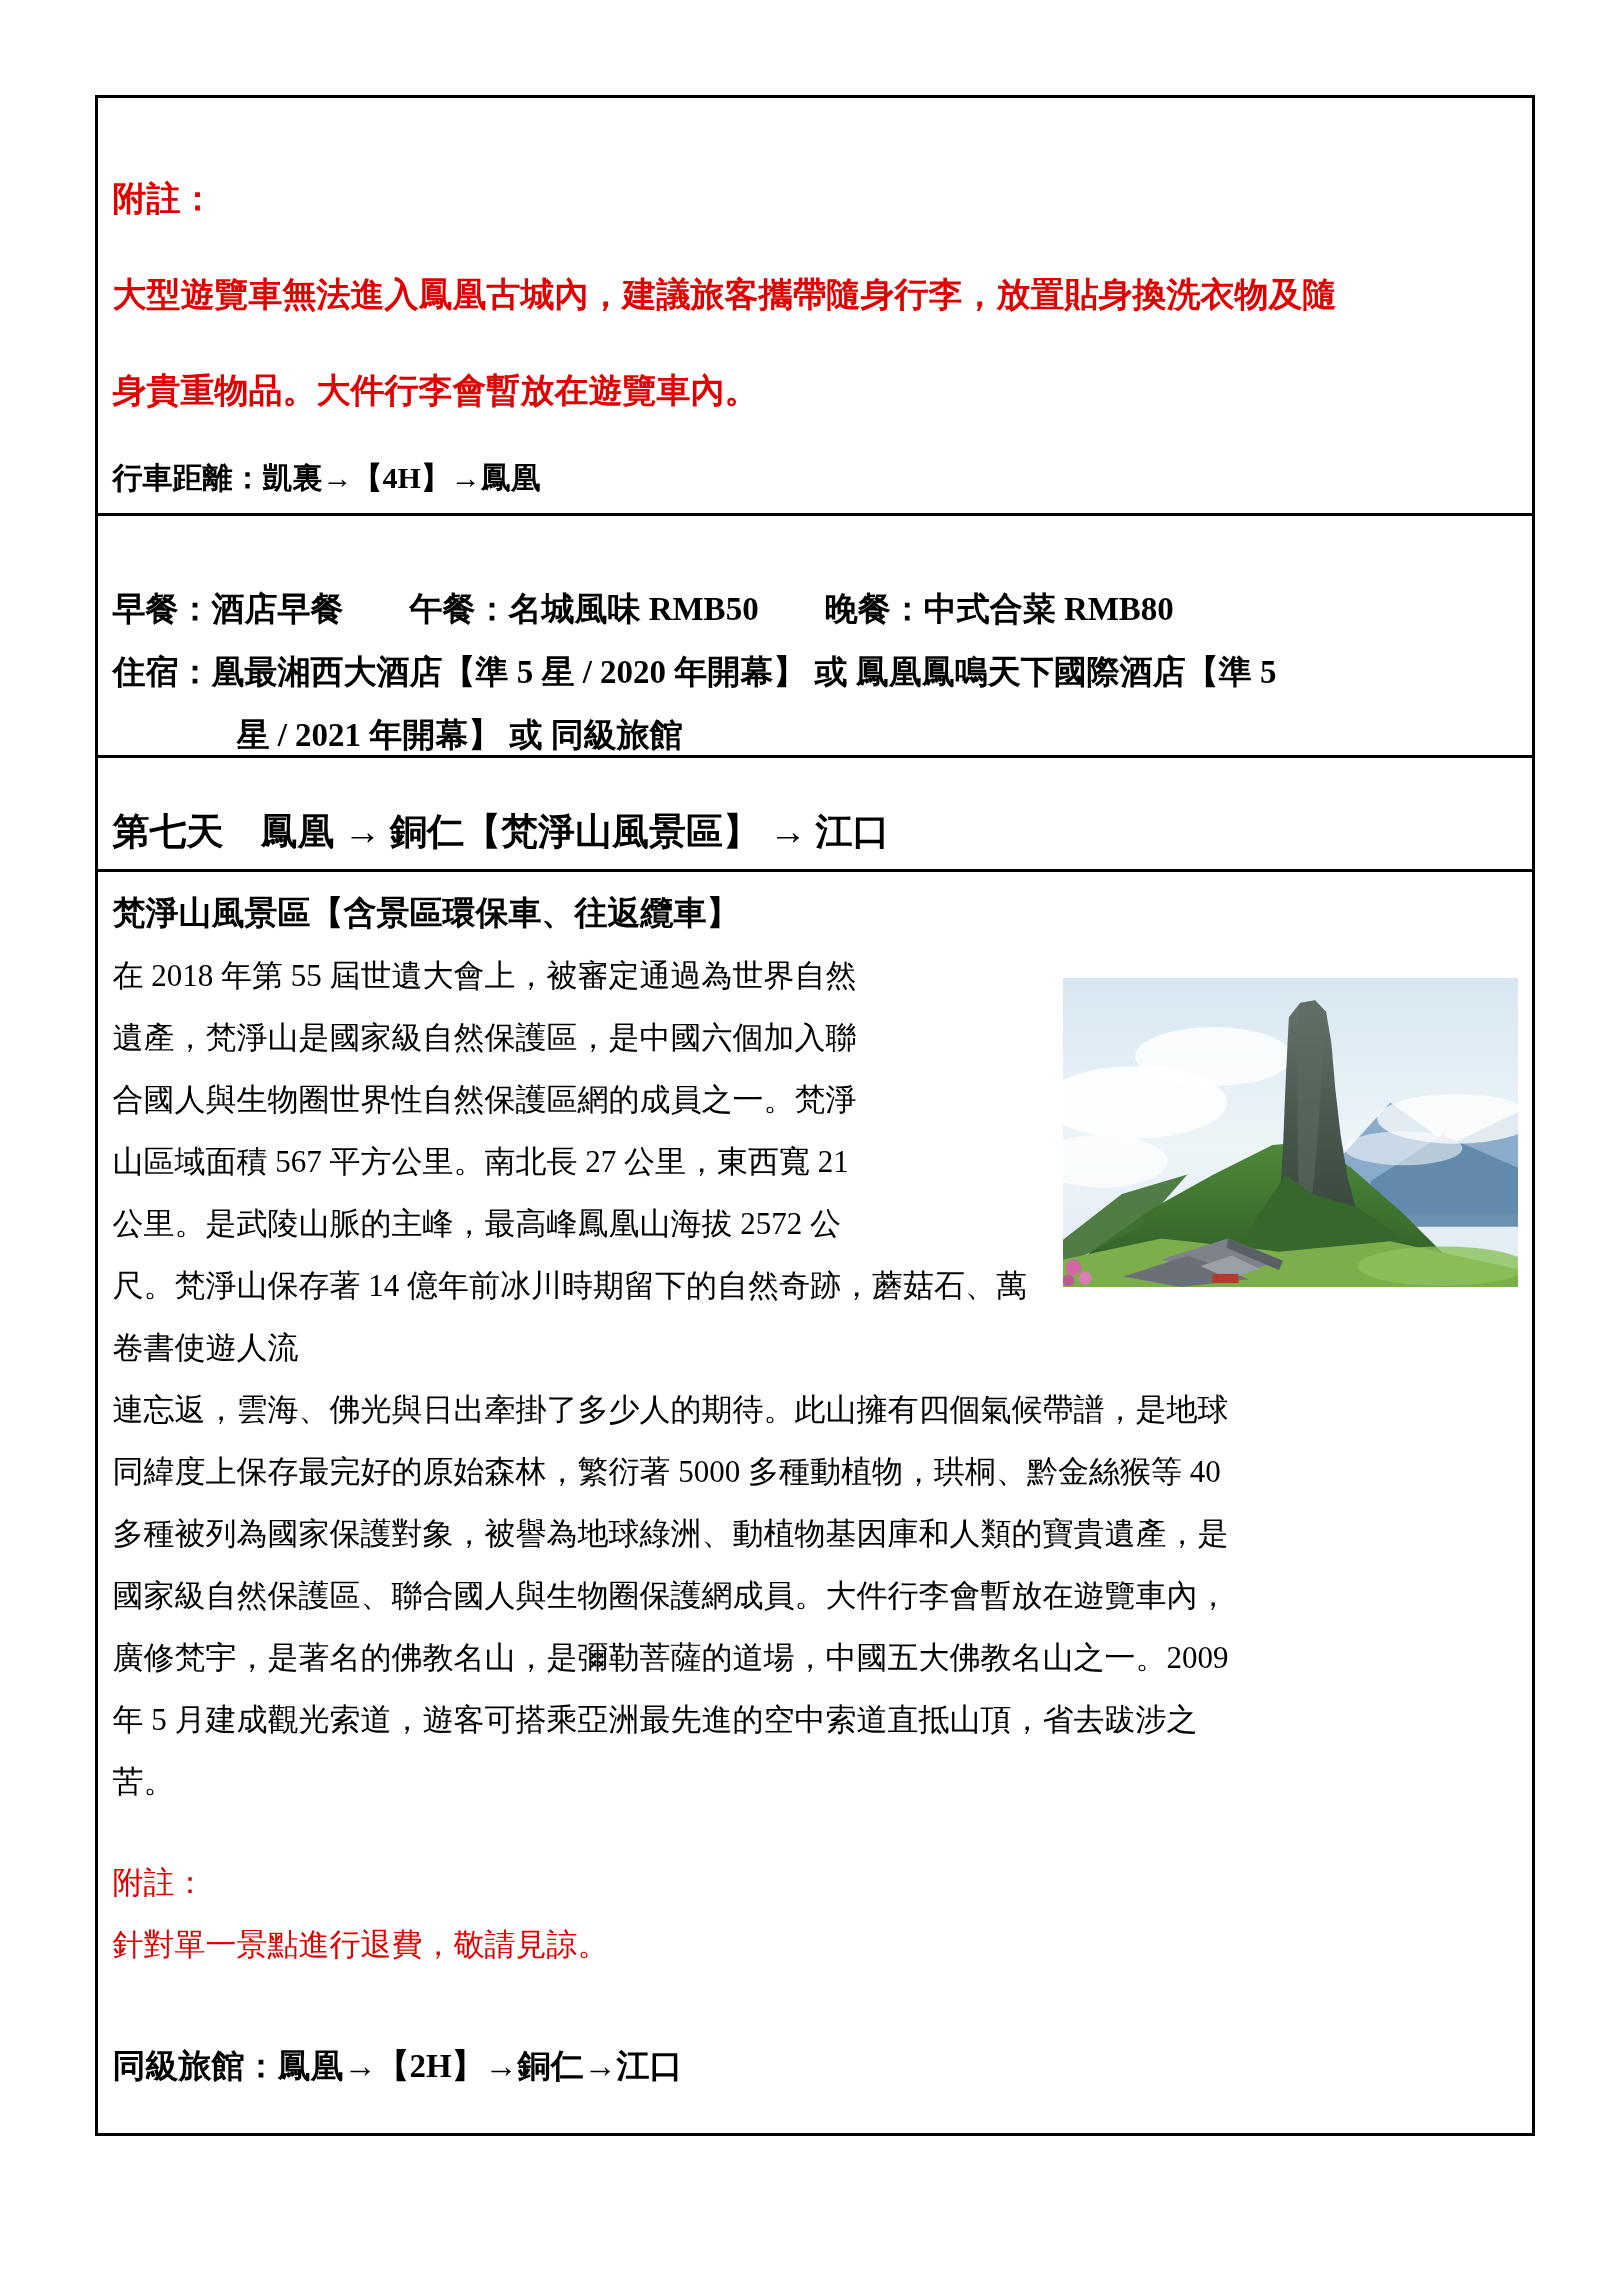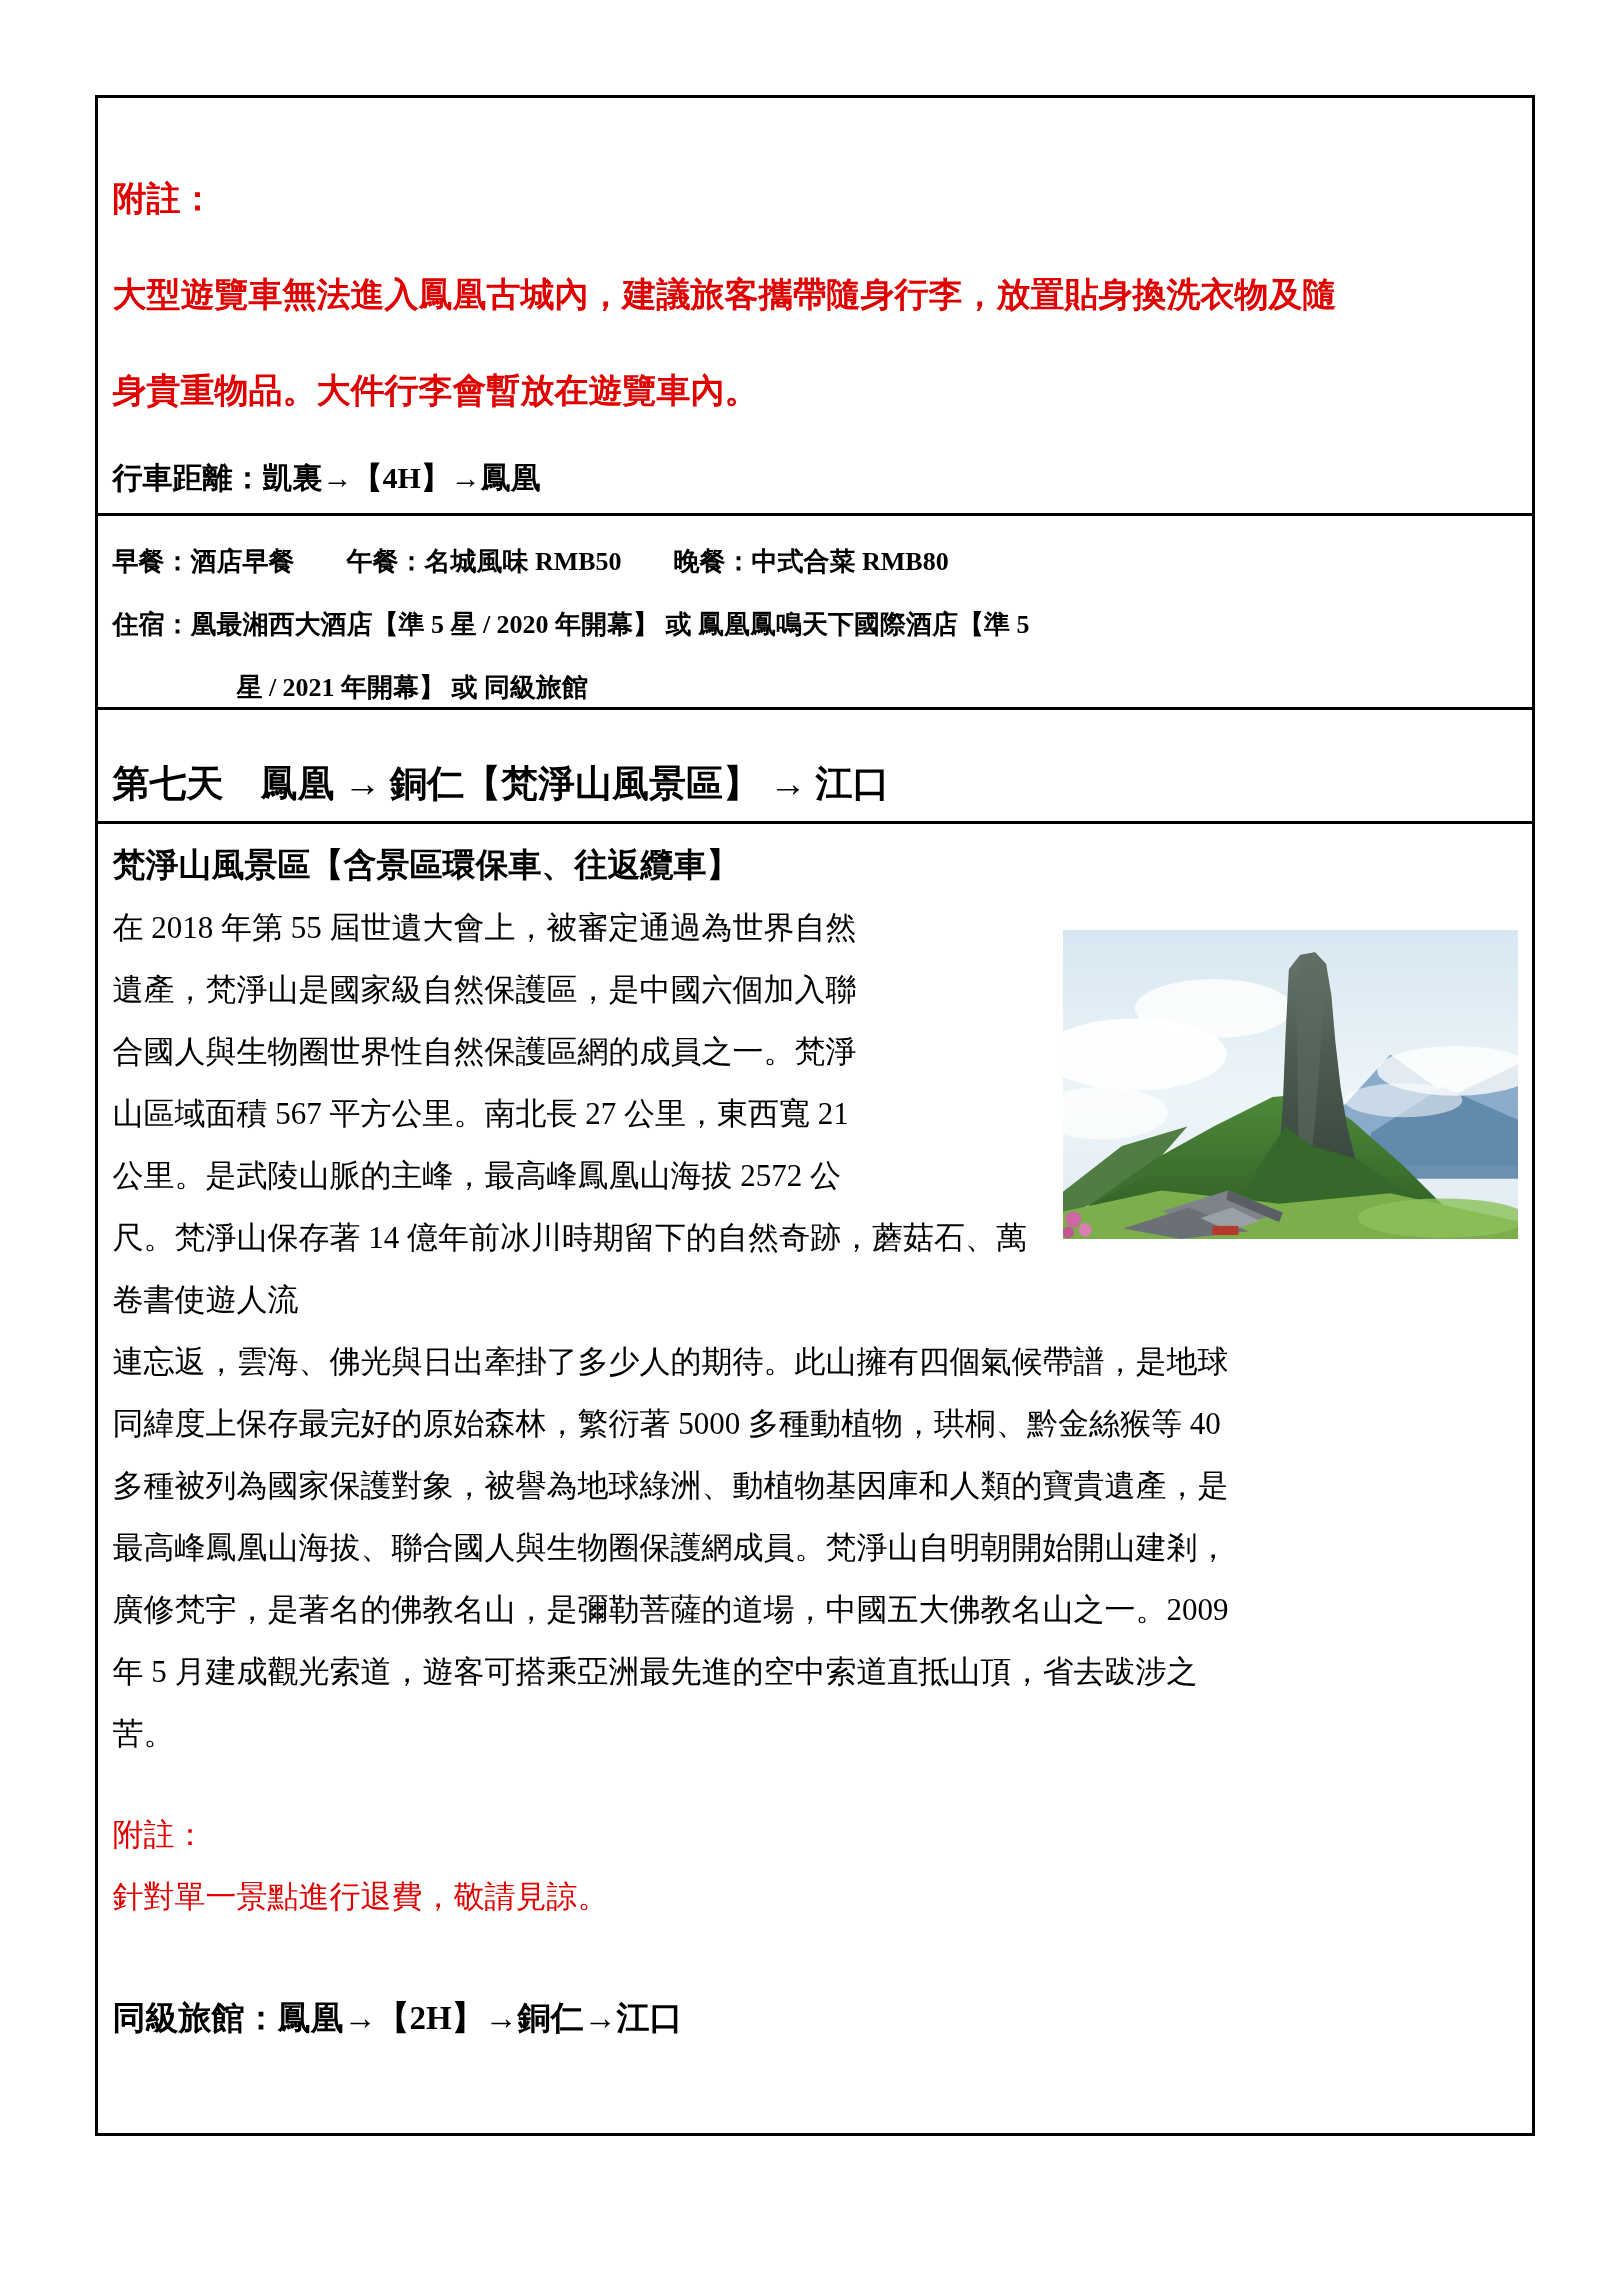--- a/index.html
+++ b/index.html
@@ -18,21 +18,21 @@
   .red-bold{
     color:#e00000;font-family:"Liberation Sans", sans-serif;
     font-weight:700;font-size:34px;line-height:96px;white-space:nowrap;
   }
   .dist-line-1{
     font-family:"Liberation Serif", serif;font-weight:700;color:#000000;
     font-size:30px;line-height:79px;white-space:nowrap;
   }
   .row-meals{
     height:194px;border-bottom:3.9px solid #000000;padding-top:14px;
-    font-family:"Liberation Serif", serif;font-weight:700;font-size:26px;line-height:63px;
+    font-family:"Liberation Serif", serif;font-weight:700;font-size:33px;line-height:63px;margin-top:48px;
   }
   .meal-line,.lodging-line{white-space:nowrap;}
   .lodging-wrap{text-indent:124px;}
   .row-dayheader{
     height:114px;border-bottom:3.9px solid #000000;padding-top:41px;
     font-family:"Liberation Serif", serif;font-weight:700;font-size:37px;line-height:65px;
     white-space:nowrap;
   }
   .row-attraction{height:1285px;padding-top:9.2px;}
   .attr-heading{
@@ -138,21 +138,21 @@
 
       <div class="para-line">在 2018 年第 55 屆世遺大會上，被審定通過為世界自然</div>
       <div class="para-line">遺產，梵淨山是國家級自然保護區，是中國六個加入聯</div>
       <div class="para-line">合國人與生物圈世界性自然保護區網的成員之一。梵淨</div>
       <div class="para-line">山區域面積 567 平方公里。南北長 27 公里，東西寬 21</div>
       <div class="para-line">公里。是武陵山脈的主峰，最高峰鳳凰山海拔 2572 公</div>
       <div class="para-line">尺。梵淨山保存著 14 億年前冰川時期留下的自然奇跡，蘑菇石、萬卷書使遊人流</div>
       <div class="para-line">連忘返，雲海、佛光與日出牽掛了多少人的期待。此山擁有四個氣候帶譜，是地球</div>
       <div class="para-line">同緯度上保存最完好的原始森林，繁衍著 5000 多種動植物，珙桐、黔金絲猴等 40</div>
       <div class="para-line">多種被列為國家保護對象，被譽為地球綠洲、動植物基因庫和人類的寶貴遺產，是</div>
-      <div class="para-line">最高峰鳳凰山海拔、聯合國人與生物圈保護網成員。梵淨山自明朝開始開山建剎，</div>
+      <div class="para-line">國家級自然保護區、聯合國人與生物圈保護網成員。大件行李會暫放在遊覽車內，</div>
       <div class="para-line">廣修梵宇，是著名的佛教名山，是彌勒菩薩的道場，中國五大佛教名山之一。2009</div>
       <div class="para-line">年 5 月建成觀光索道，遊客可搭乘亞洲最先進的空中索道直抵山頂，省去跋涉之</div>
       <div class="para-line">苦。</div>
 
       <div class="note-bottom">
         <div class="nb-line">附註：</div>
         <div class="nb-line">針對單一景點進行退費，敬請見諒。</div>
       </div>
 
       <div class="dist-line-2">同級旅館：鳳凰→【2H】→銅仁→江口</div>

